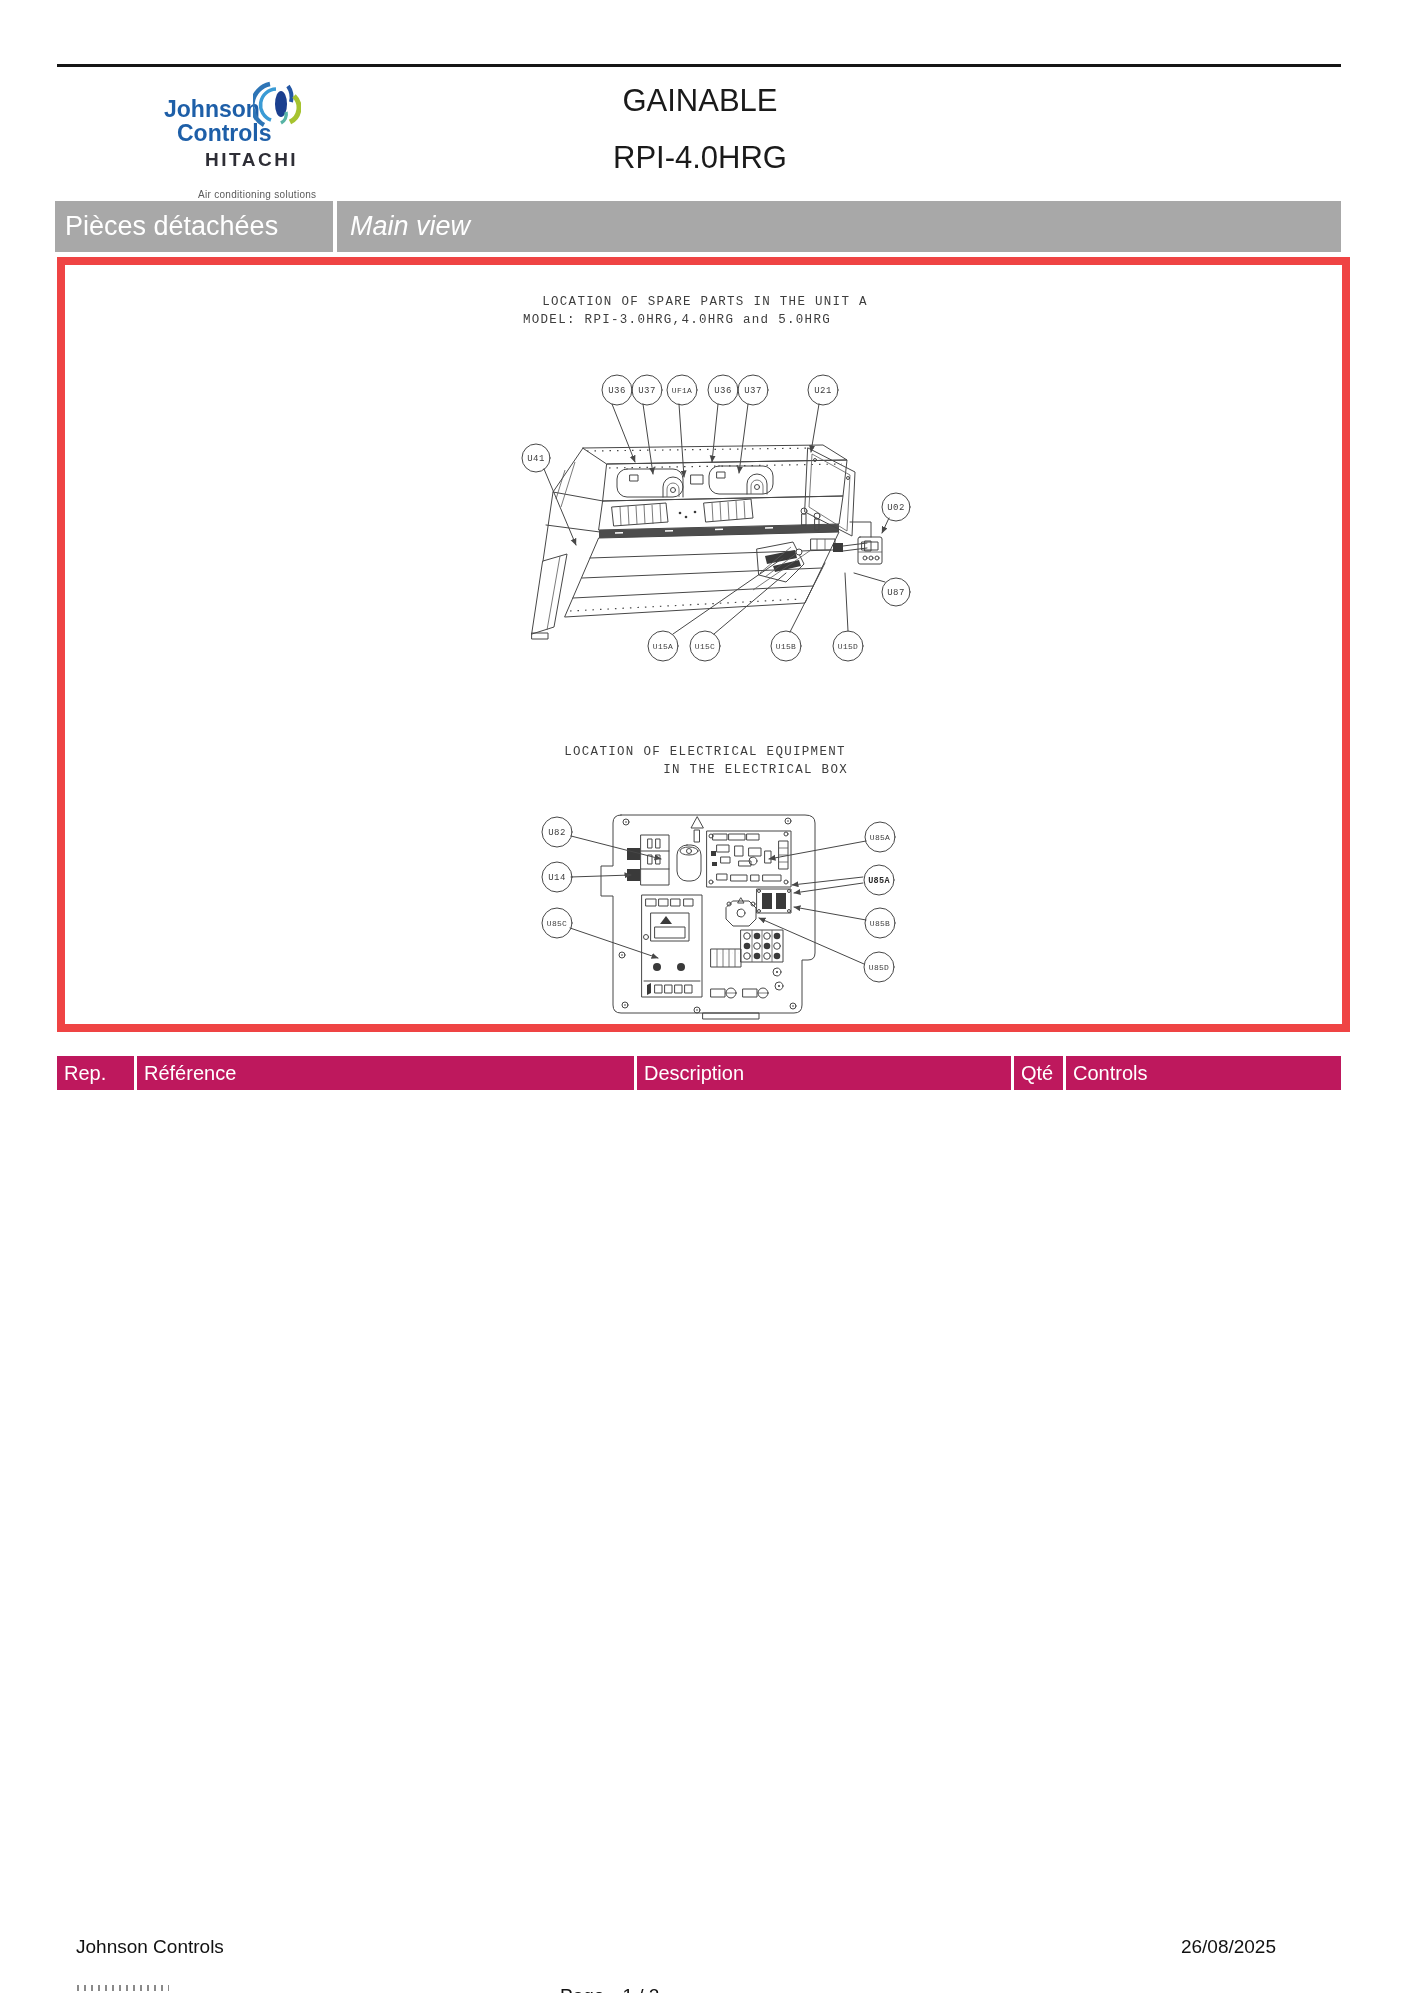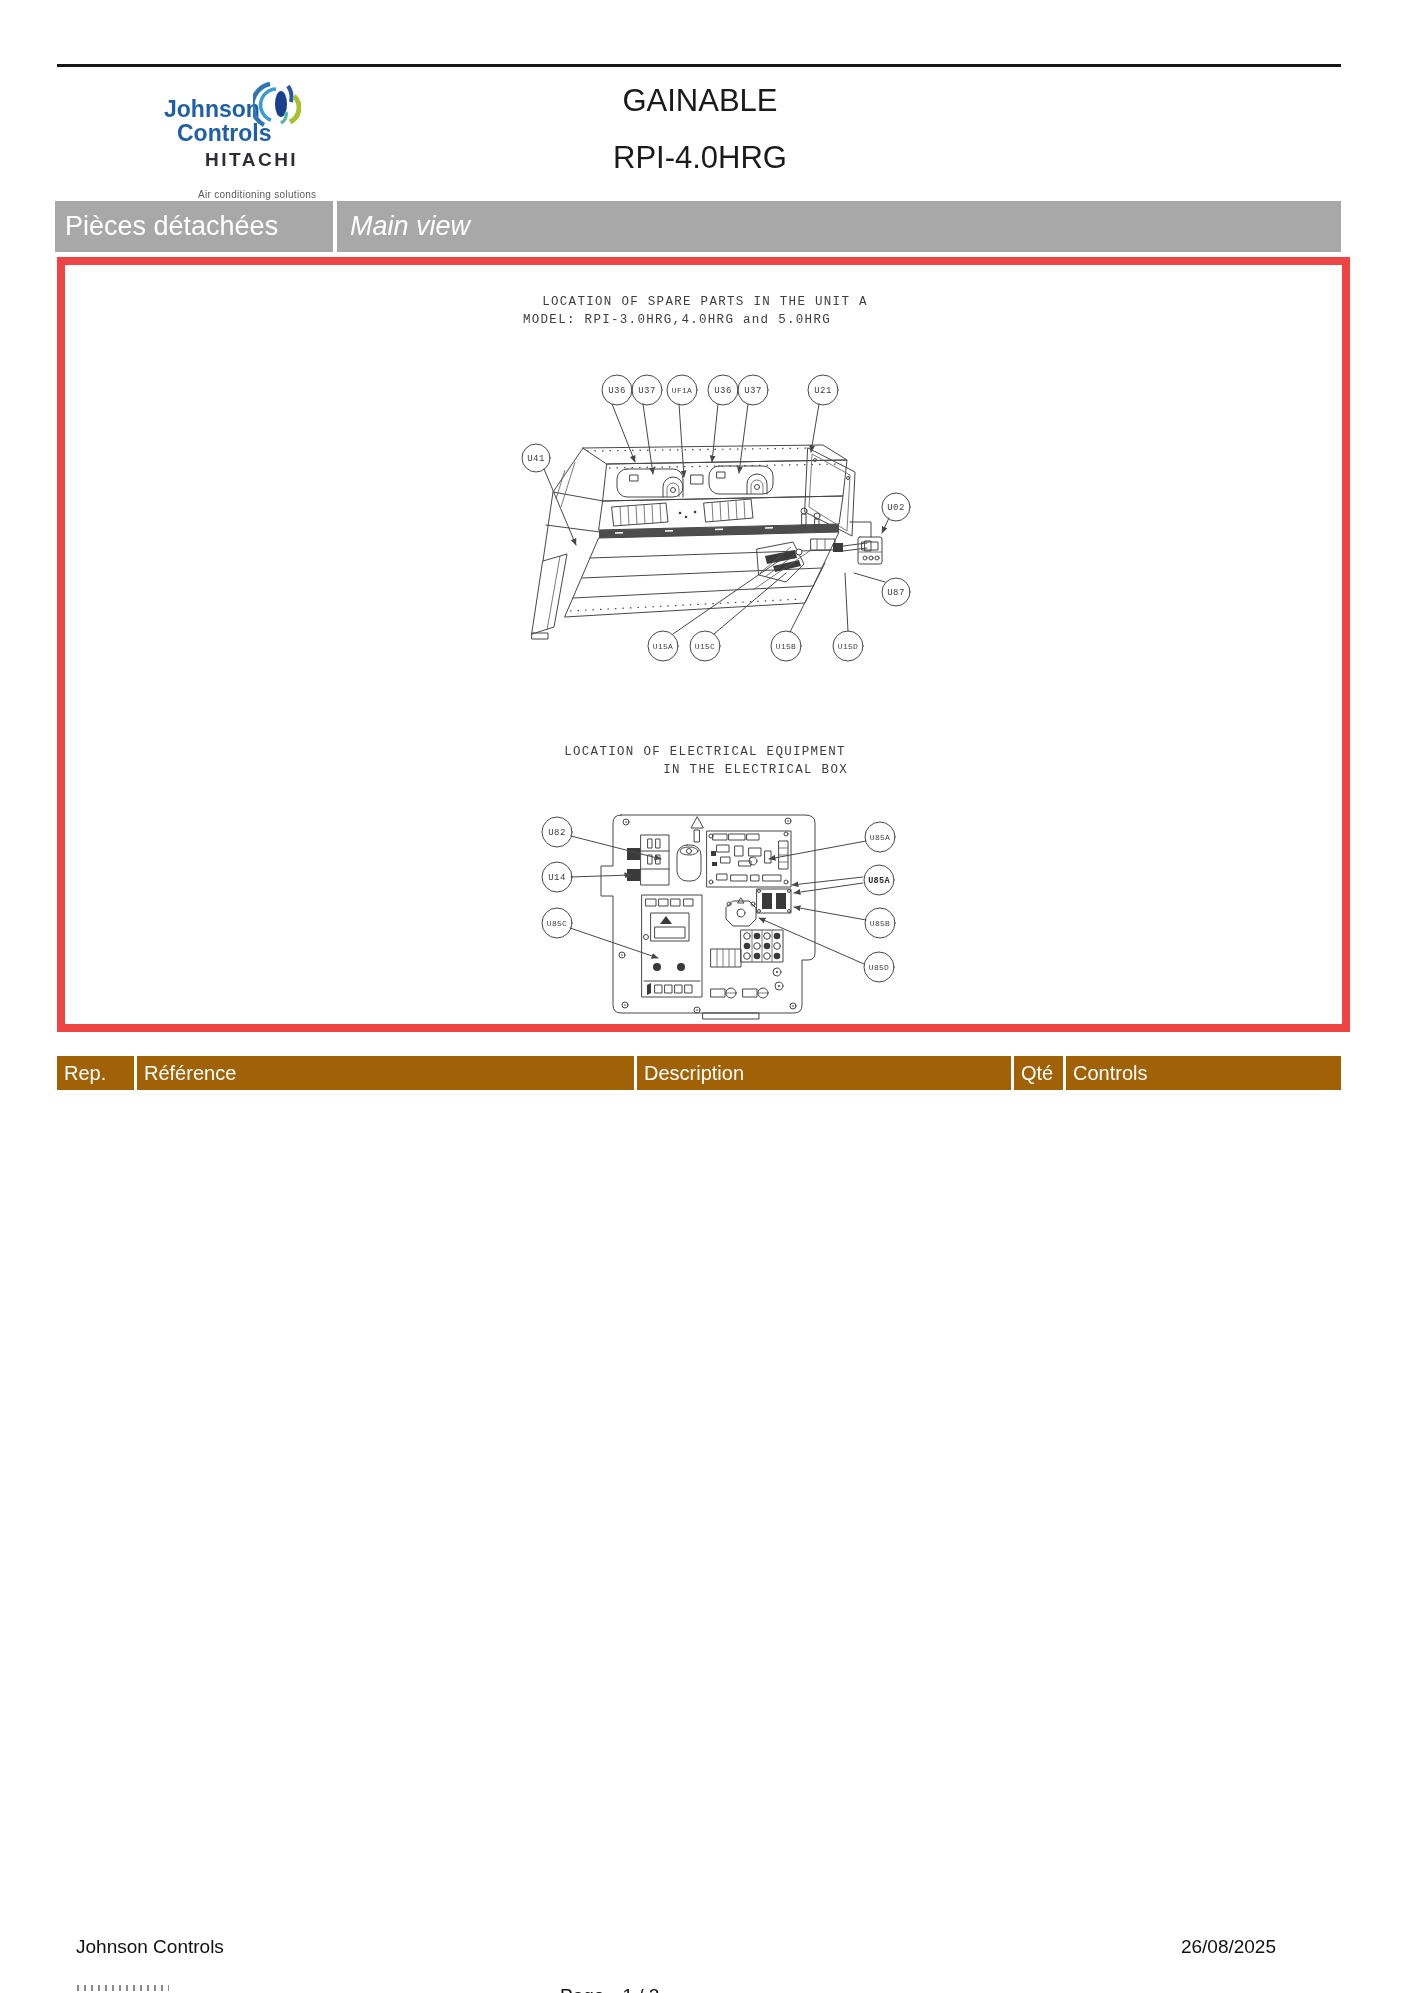--- a/index.html
+++ b/index.html
@@ -39,21 +39,21 @@
   svg .dkband{fill:#4d4d4d;stroke:none;}
   svg .wht{stroke:#ffffff;stroke-width:1.5;fill:none;}
   svg .dotted{stroke:#474747;fill:none;stroke-width:1.2;stroke-dasharray:1.5,6;}
   svg text.callout{font-family:"Liberation Mono", monospace;font-size:9px;fill:#3d3d3d;text-anchor:middle;letter-spacing:0.5px;}
   svg text.callout-sm{font-family:"Liberation Mono", monospace;font-size:8px;fill:#3d3d3d;text-anchor:middle;letter-spacing:0.3px;}
   svg text.callout-b{font-family:"Liberation Mono", monospace;font-size:8.5px;font-weight:bold;fill:#2b2b2b;text-anchor:middle;letter-spacing:0.3px;}
   svg text.draw-title{font-family:"Liberation Mono", monospace;font-size:12.5px;fill:#3d3d3d;letter-spacing:1.3px;}
 
   
   .parts-header{left:57px;top:1056px;width:1284px;height:34px;}
-  .parts-header .hcell{position:absolute;top:0;height:34px;line-height:34px;background:#a16207;color:#ffffff;
+  .parts-header .hcell{position:absolute;top:0;height:34px;line-height:34px;background:#be185d;color:#ffffff;
     font-size:20px;padding-left:7px;box-sizing:border-box;overflow:hidden;white-space:nowrap;}
   .hc-rep{left:0;width:77px;}
   .hc-ref{left:80px;width:497px;}
   .hc-desc{left:580px;width:374px;}
   .hc-qte{left:957px;width:49px;}
   .hc-rem{left:1009px;width:275px;}
 
   
   .footer-company{left:76px;top:1936px;font-size:19px;color:#111;}
   .footer-cutoff{left:77px;top:1985px;width:92px;height:6px;

